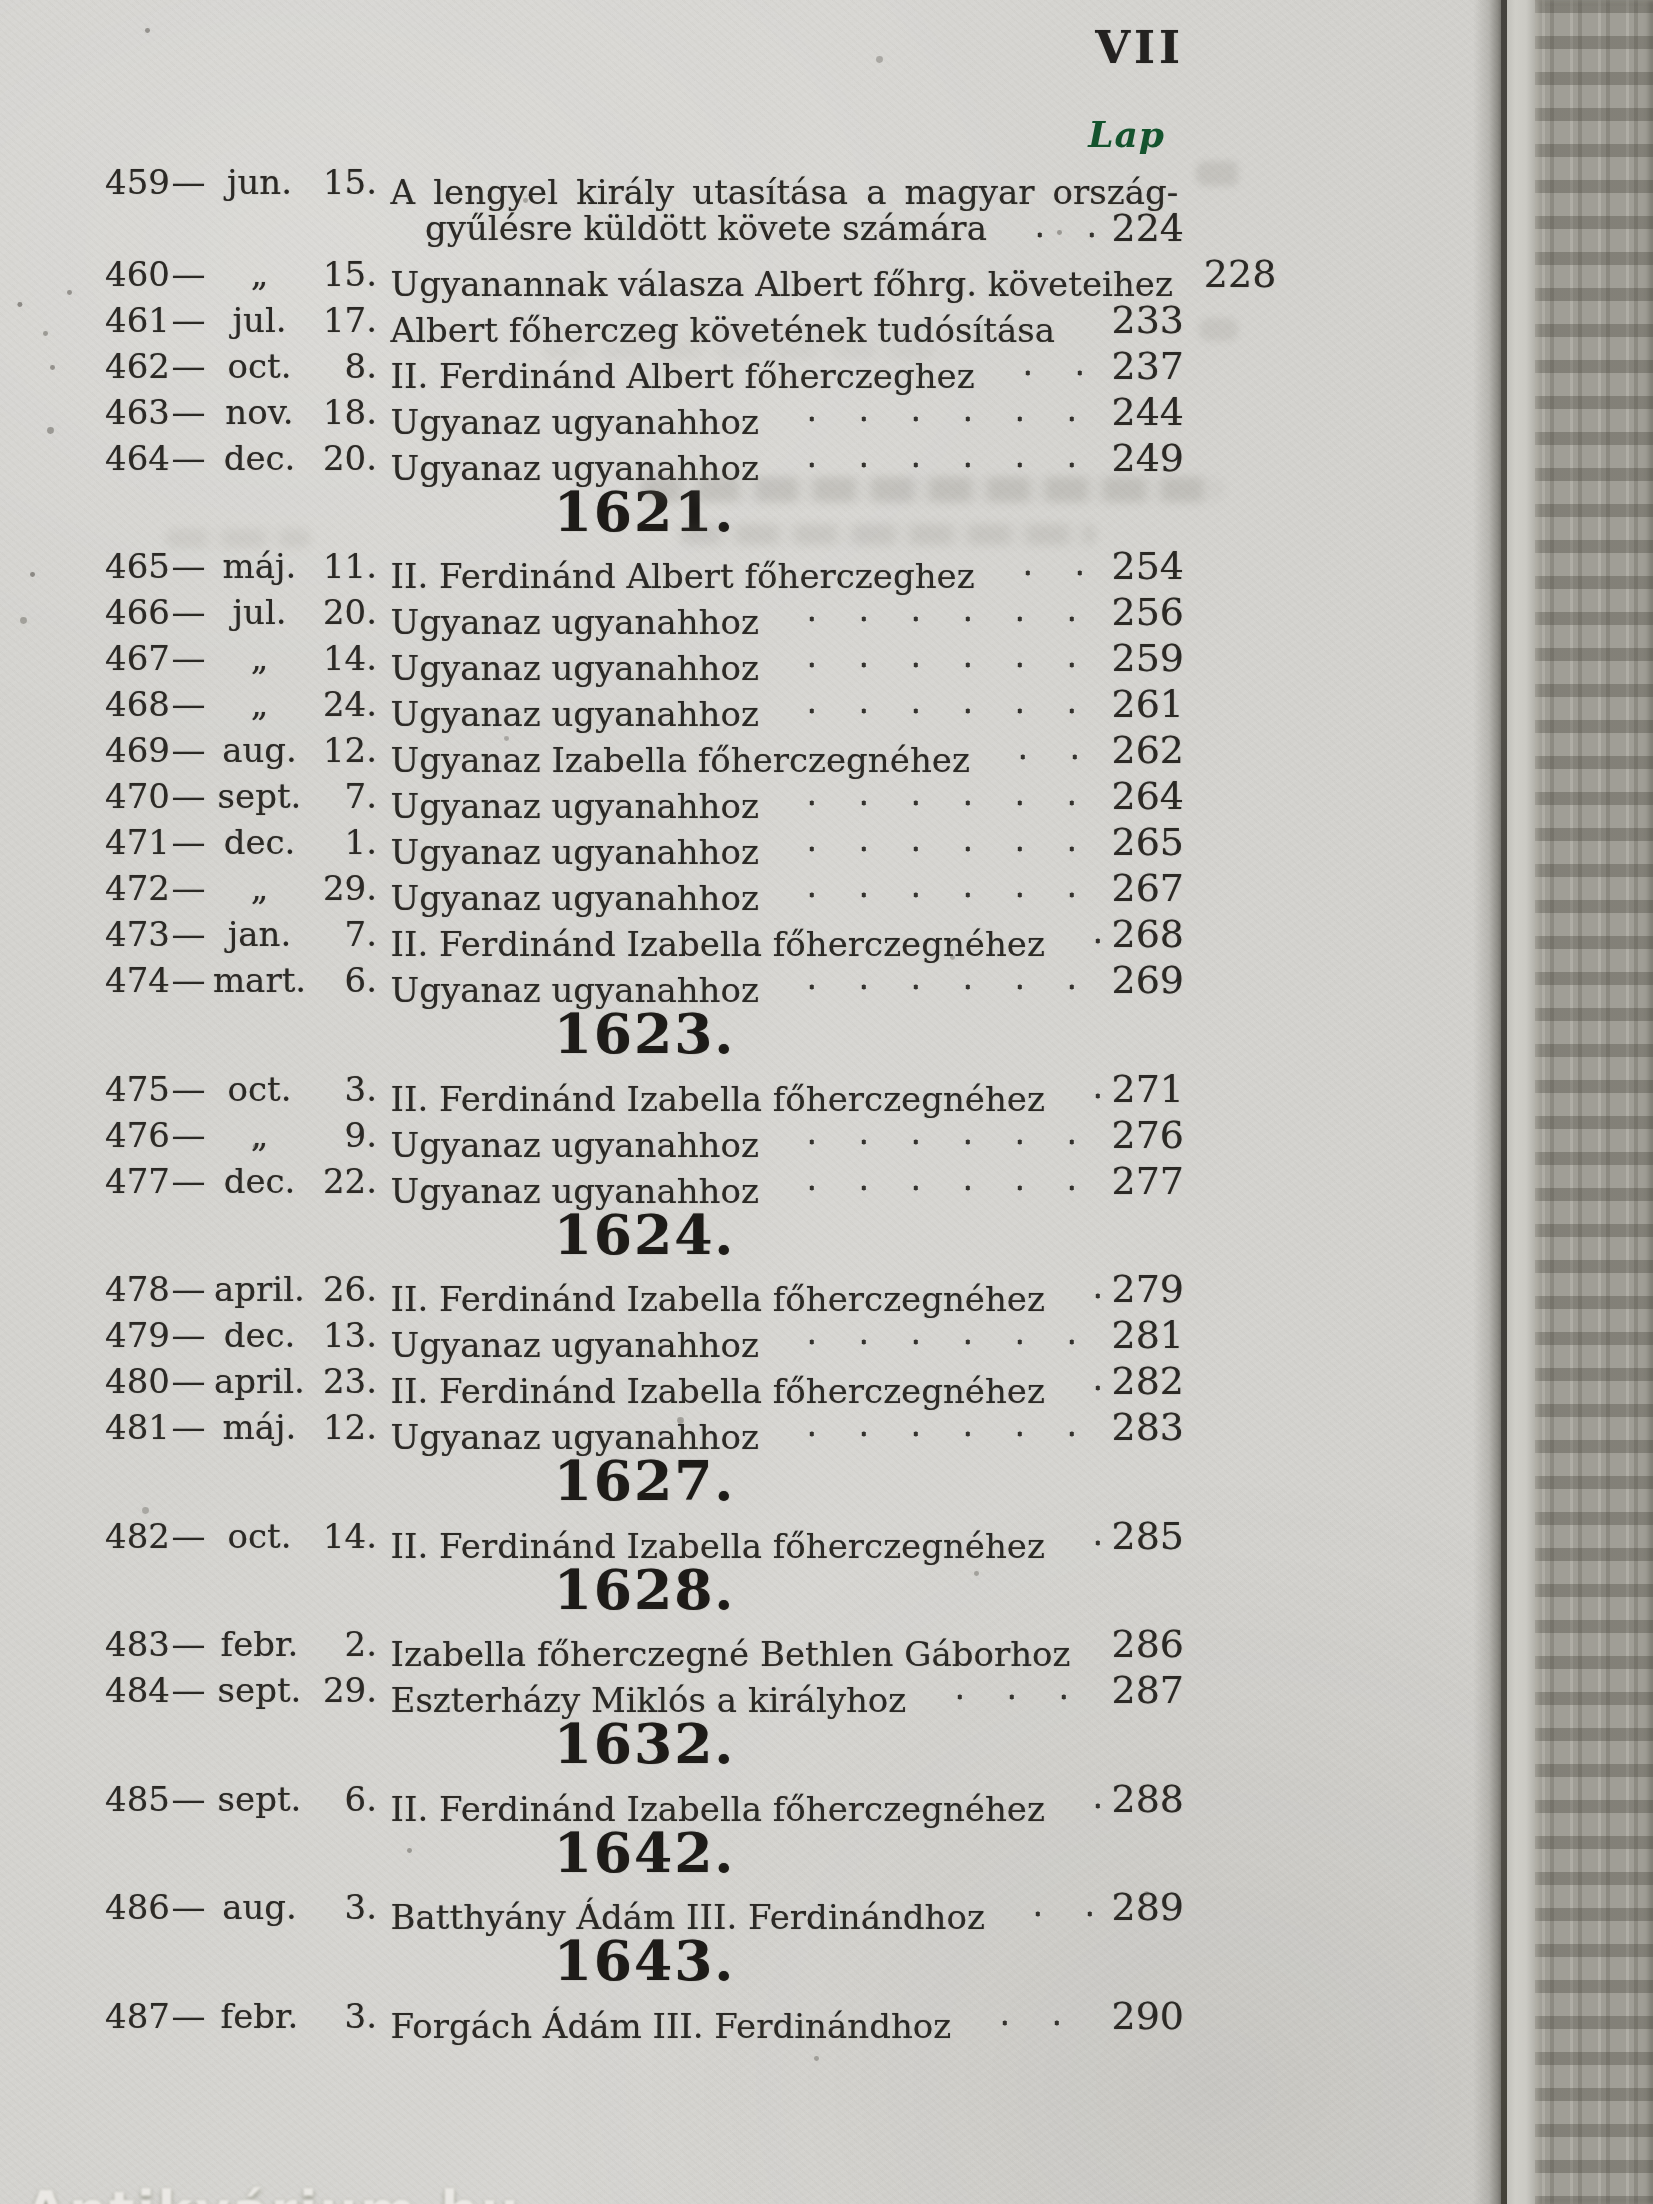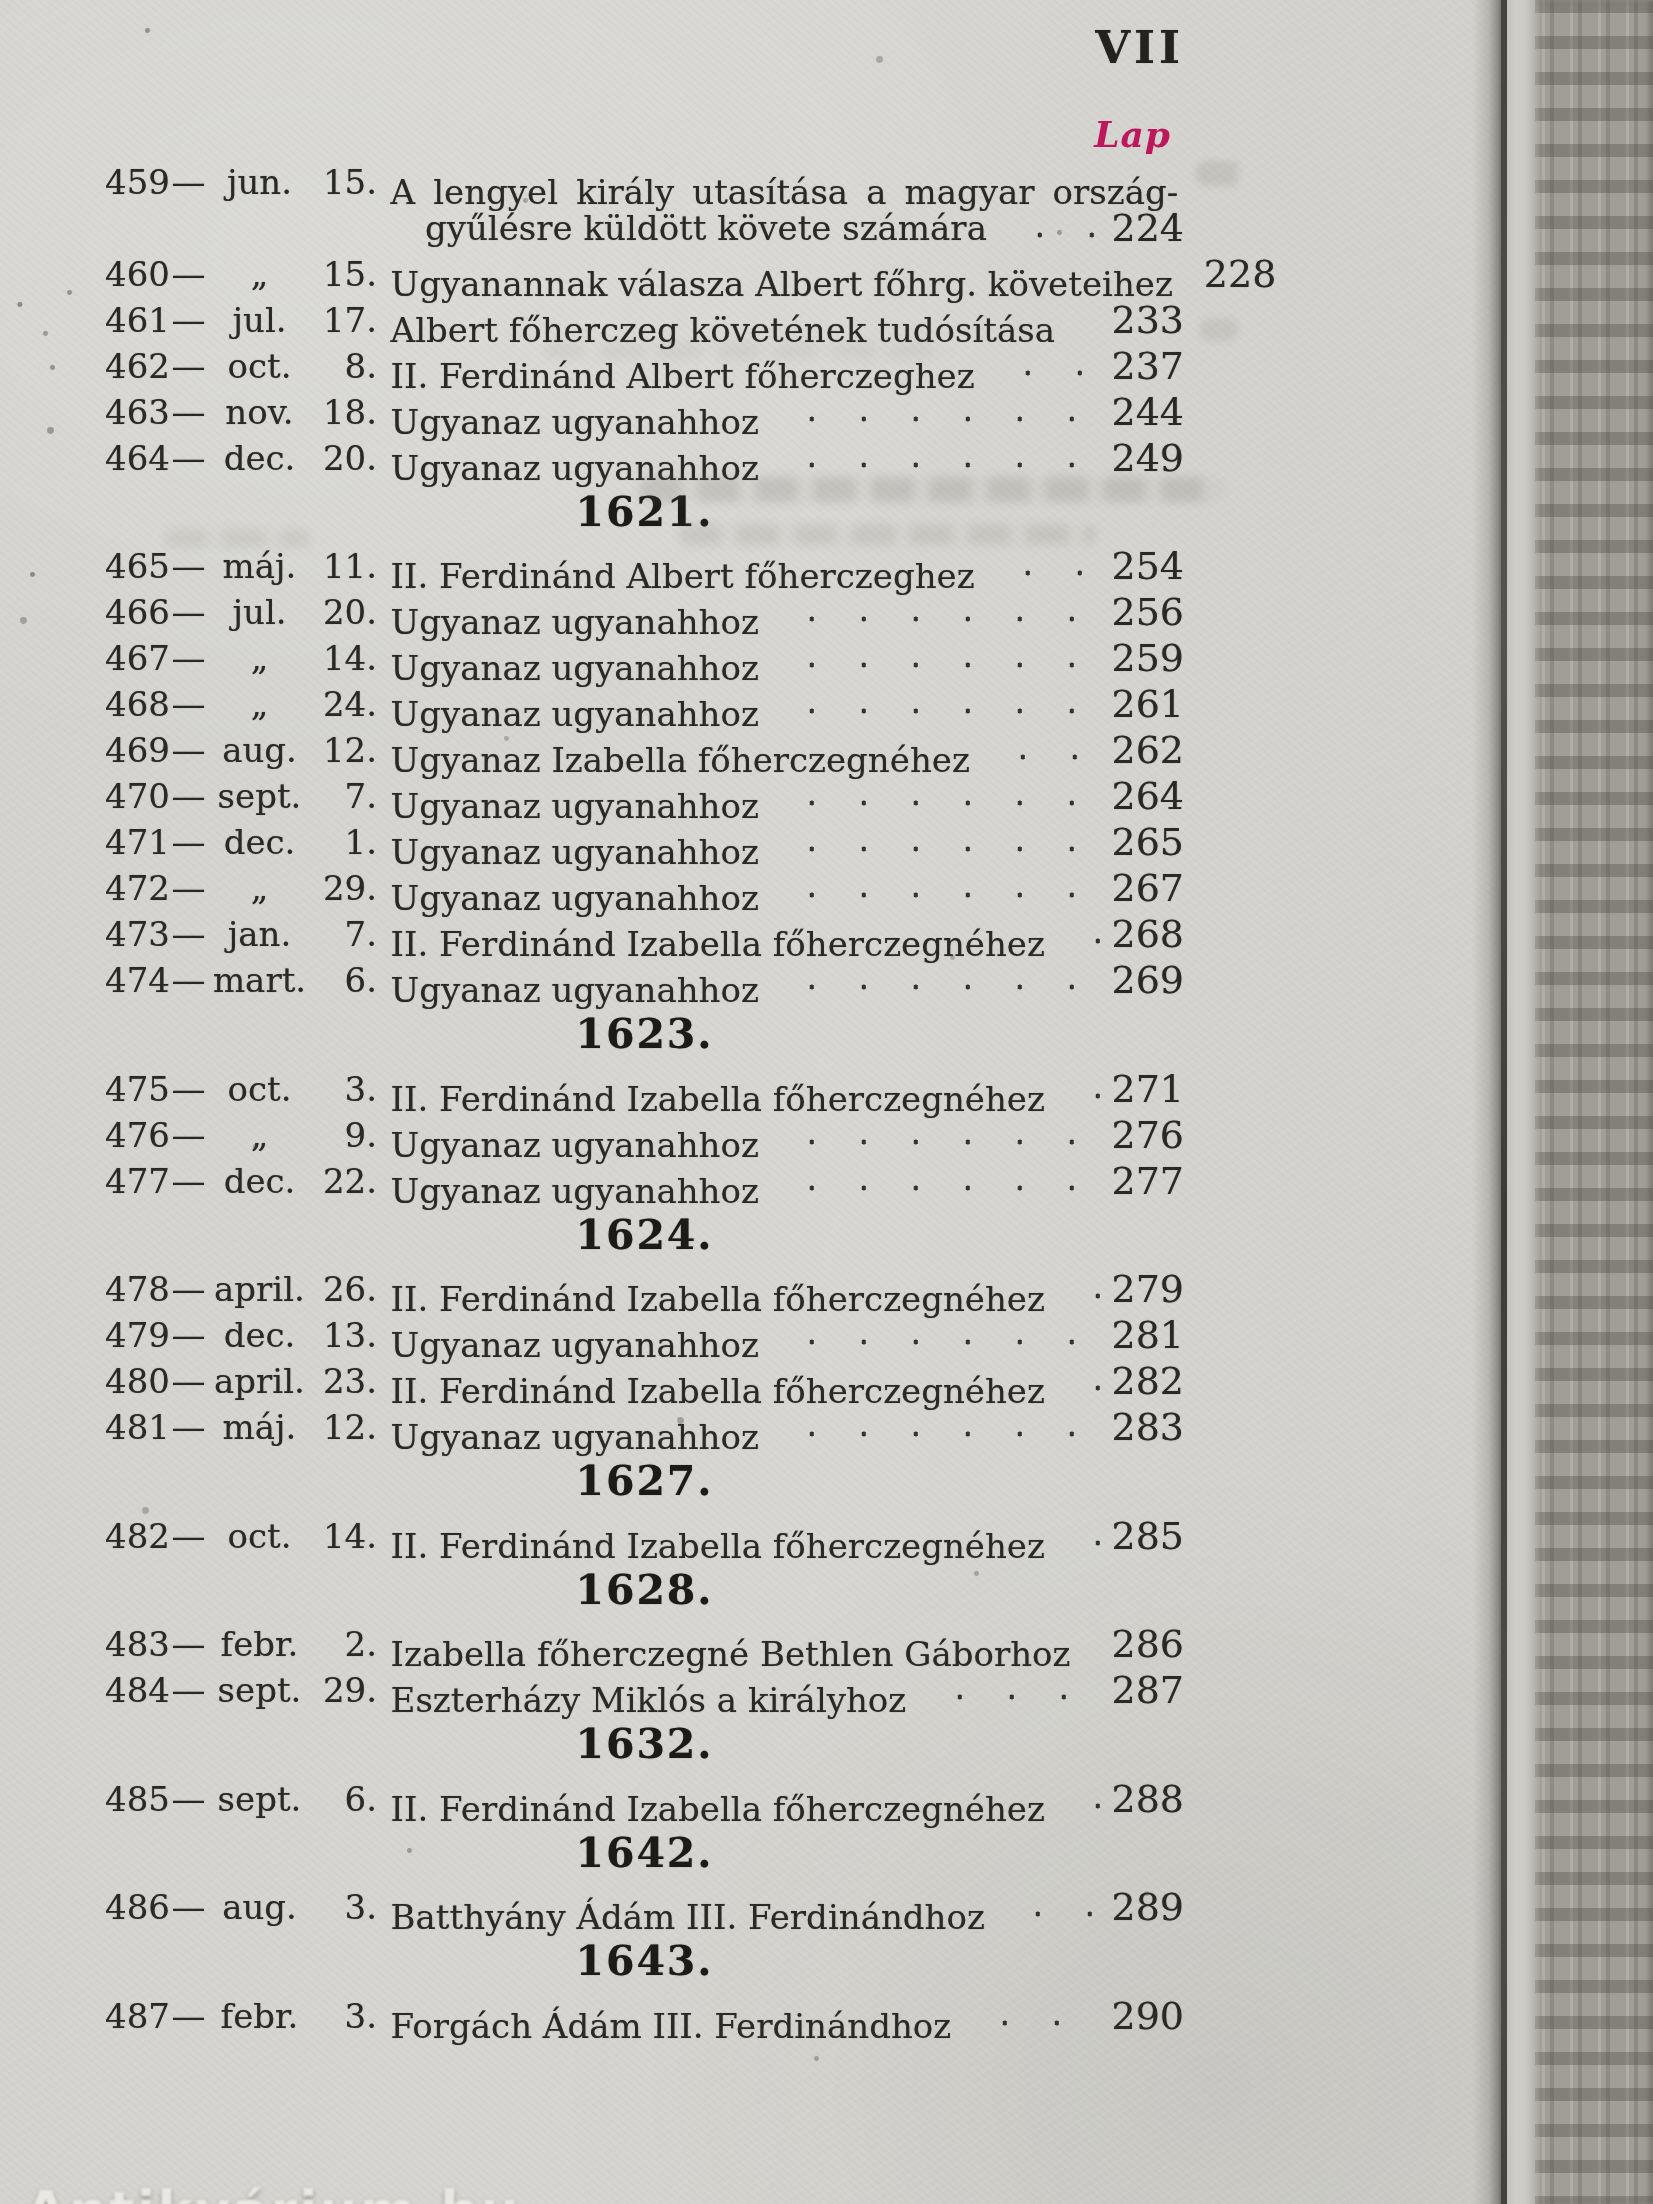--- a/index.html
+++ b/index.html
@@ -12,37 +12,37 @@
       linear-gradient(90deg,#d4d3cf 0%,#d7d6d2 50%,#d2d1cd 86%,#cfceca 100%);
   }
   .grain{position:absolute;inset:0;pointer-events:none;
     background-image:
       repeating-linear-gradient(41deg, rgba(110,108,100,0.03) 0 1.9px, rgba(0,0,0,0) 1.9px 5.8px),
       repeating-linear-gradient(-33deg, rgba(255,255,255,0.035) 0 2.9px, rgba(0,0,0,0) 2.9px 7.8px);}
   
   .content{position:absolute;left:105px;top:0;width:1079px;}
   .folio{position:absolute;right:0;top:21.3px;font-size:45px;font-weight:600;
     letter-spacing:3.9px;color:#232220;text-shadow:0 0 1px rgba(40,38,34,.5);}
-  .lap{position:absolute;right:13px;top:113px;font-style:italic;font-weight:600;
-    font-size:36px;letter-spacing:1px;color:#be185d;}
+  .lap{position:absolute;right:19px;top:113px;font-style:italic;font-weight:600;
+    font-size:36px;letter-spacing:1px;color:#14532d;}
   .rows{position:absolute;top:159px;left:0;width:100%;}
   .row{display:flex;align-items:flex-start;height:46px;line-height:46px;
     font-size:34px;white-space:nowrap;text-shadow:0 0 1px rgba(43,41,37,.5);}
   .num{width:60px;text-align:right;flex:none;}
   .dash{width:47px;text-align:center;flex:none;}
   .month{width:95px;text-align:center;flex:none;}
   .day{width:70px;text-align:right;flex:none;}
   .title{margin-left:13.6px;flex:none;margin-top:10px;}
   .title.grow{flex:1 1 auto;text-align:justify;text-align-last:justify;margin-right:5.8px;}
   .row.cont .title2{margin-left:320px;flex:none;}
   .leader{flex:1 1 auto;height:46px;margin:0 9.7px 0 21.3px;
     background-image:radial-gradient(circle 2.5px at 50% 50%, #34322e 98%, rgba(0,0,0,0) 100%);
     background-size:52px 13.6px;background-repeat:repeat-x;background-position:left 5.8px bottom 9.7px;}
   .page{flex:none;min-width:62px;text-align:right;font-size:38px;}
-  .year{height:46px;line-height:46px;text-align:center;font-size:41px;font-weight:bold;
+  .year{height:46px;line-height:46px;text-align:center;font-size:55px;font-weight:bold;
     letter-spacing:1.9px;margin:7.8px 0 8.7px;color:#1d1b18;text-shadow:0 0 1px rgba(30,28,24,.6);}
   
   .gutter-shadow{position:absolute;top:0;bottom:0;left:1473px;width:29px;
     background:linear-gradient(90deg, rgba(140,138,130,0) 0%, rgba(120,118,110,.30) 55%, rgba(88,86,78,.55) 85%, rgba(70,68,62,.7) 100%);}
   .gutter-line{position:absolute;top:0;bottom:0;left:1501px;width:5.8px;
     background:linear-gradient(180deg,#45433e 0%,#55534c 28%,#3e3c38 55%,#504e47 82%,#444239 100%);}
   .gutter-light{position:absolute;top:0;bottom:0;left:1507px;width:28px;
     background:linear-gradient(90deg,#c2c1bb 0%,#cfcec8 30%,#cbcac4 68%,#b3b2ab 100%);}
   .edge-block{position:absolute;top:0;bottom:0;left:1535px;width:118px;
     background-color:#a09e96;

